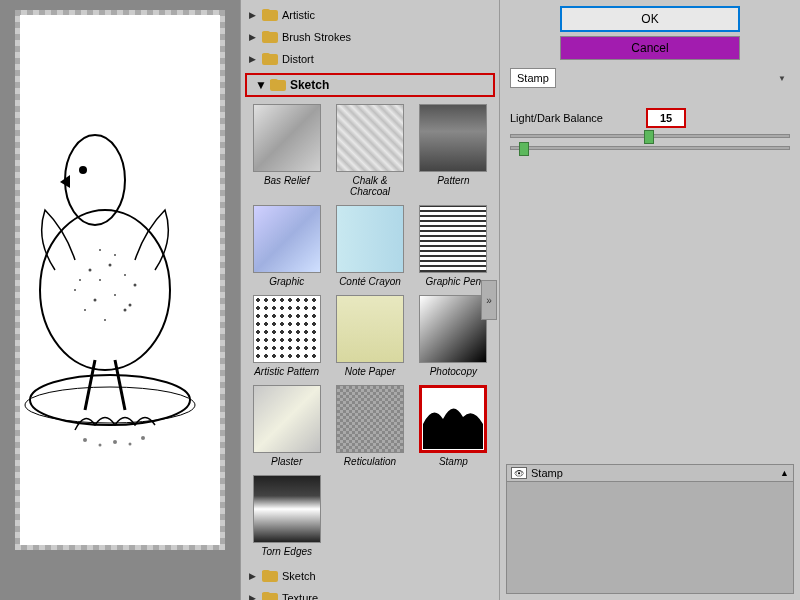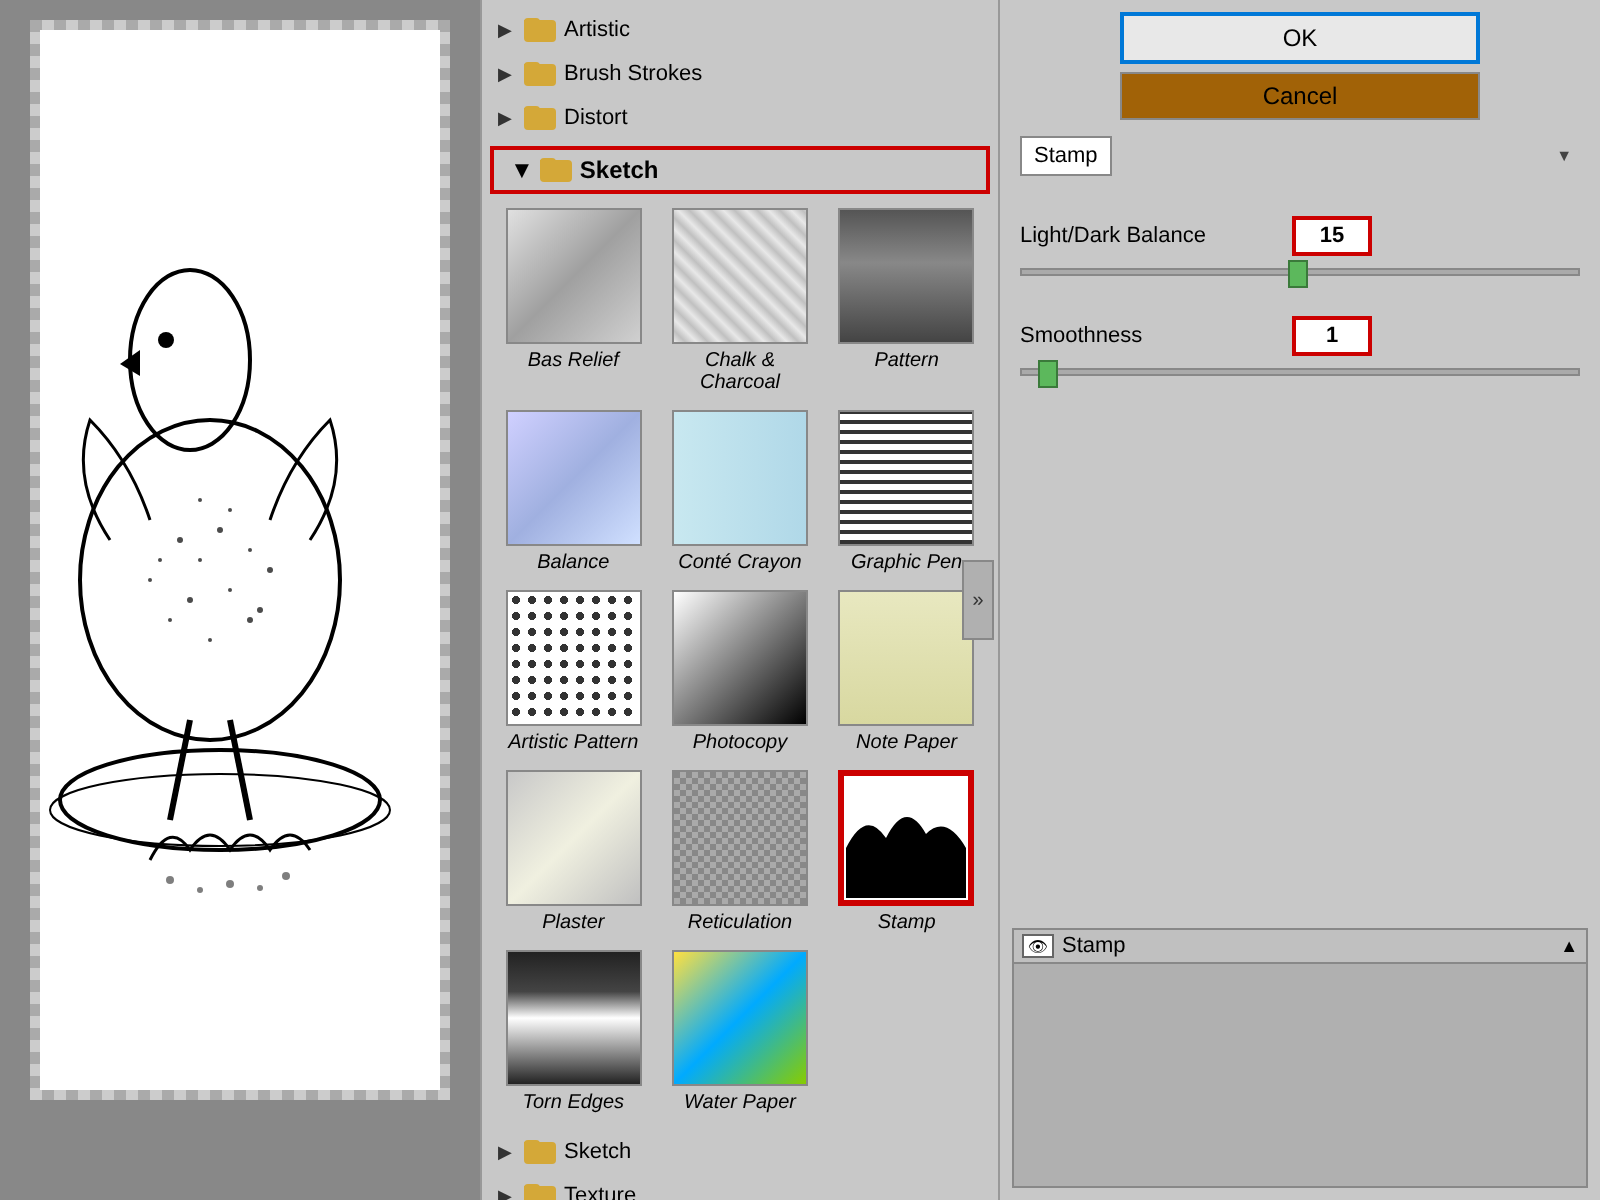--- a/index.html
+++ b/index.html
@@ -163,21 +163,21 @@
     .btn-ok {
       background: #e8e8e8;
       border: 2px solid #0078d7;
       padding: 4px 20px;
       cursor: pointer;
       font-size: 12px;
       text-align: center;
       font-weight: normal;
     }
     .btn-cancel {
-      background: #a16207;
+      background: #a21caf;
       border: 1px solid #888;
       padding: 4px 20px;
       cursor: pointer;
       font-size: 12px;
       text-align: center;
     }
 
     
     .double-arrow {
       position: absolute;
@@ -489,46 +489,46 @@
           <span class="filter-label">Chalk &amp; Charcoal</span>
         </div>
 
         <div class="filter-item">
           <div class="thumb thumb-charcoal"></div>
           <span class="filter-label">Pattern</span>
         </div>
 
         <div class="filter-item">
           <div class="thumb thumb-chrome"></div>
-          <span class="filter-label">Balance</span>
+          <span class="filter-label">Graphic</span>
         </div>
 
         <div class="filter-item">
           <div class="thumb thumb-conte"></div>
           <span class="filter-label">Conté Crayon</span>
         </div>
 
         <div class="filter-item">
           <div class="thumb thumb-graphic-pen"></div>
           <span class="filter-label">Graphic Pen</span>
         </div>
 
         <div class="filter-item">
           <div class="thumb thumb-halftone"></div>
           <span class="filter-label">Artistic Pattern</span>
         </div>
 
         <div class="filter-item">
+          <div class="thumb thumb-note-paper"></div>
+          <span class="filter-label">Note Paper</span>
+        </div>
+
+        <div class="filter-item">
           <div class="thumb thumb-photocopy"></div>
           <span class="filter-label">Photocopy</span>
-        </div>
-
-        <div class="filter-item">
-          <div class="thumb thumb-note-paper"></div>
-          <span class="filter-label">Note Paper</span>
         </div>
 
         <div class="filter-item">
           <div class="thumb thumb-plaster"></div>
           <span class="filter-label">Plaster</span>
         </div>
 
         <div class="filter-item">
           <div class="thumb thumb-reticulation"></div>
           <span class="filter-label">Reticulation</span>
@@ -544,24 +544,20 @@
             </svg>
           </div>
           <span class="filter-label">Stamp</span>
         </div>
 
         <div class="filter-item">
           <div class="thumb thumb-torn-edges"></div>
           <span class="filter-label">Torn Edges</span>
         </div>
 
-        <div class="filter-item">
-          <div class="thumb thumb-water-paper"></div>
-          <span class="filter-label">Water Paper</span>
-        </div>
       </div>
     </div>
 
     <div class="filter-category">
       <div class="category-header">
         <span class="arrow">▶</span>
         <span class="folder-icon"></span>
         <span>Sketch</span>
       </div>
     </div>
@@ -597,24 +593,20 @@
       <div class="setting-row">
         <span class="setting-label">Light/Dark Balance</span>
         <div class="setting-value">15</div>
       </div>
       <div class="slider-row">
         <div class="slider-track">
           <div class="slider-thumb" style="left: 48%;"></div>
         </div>
       </div>
 
-      <div class="setting-row">
-        <span class="setting-label">Smoothness</span>
-        <div class="setting-value">1</div>
-      </div>
       <div class="slider-row">
         <div class="slider-track">
           <div class="slider-thumb" style="left: 3%;"></div>
         </div>
       </div>
     </div>
 
     <div style="flex:1;"></div>
 
     <div class="layers-panel">

